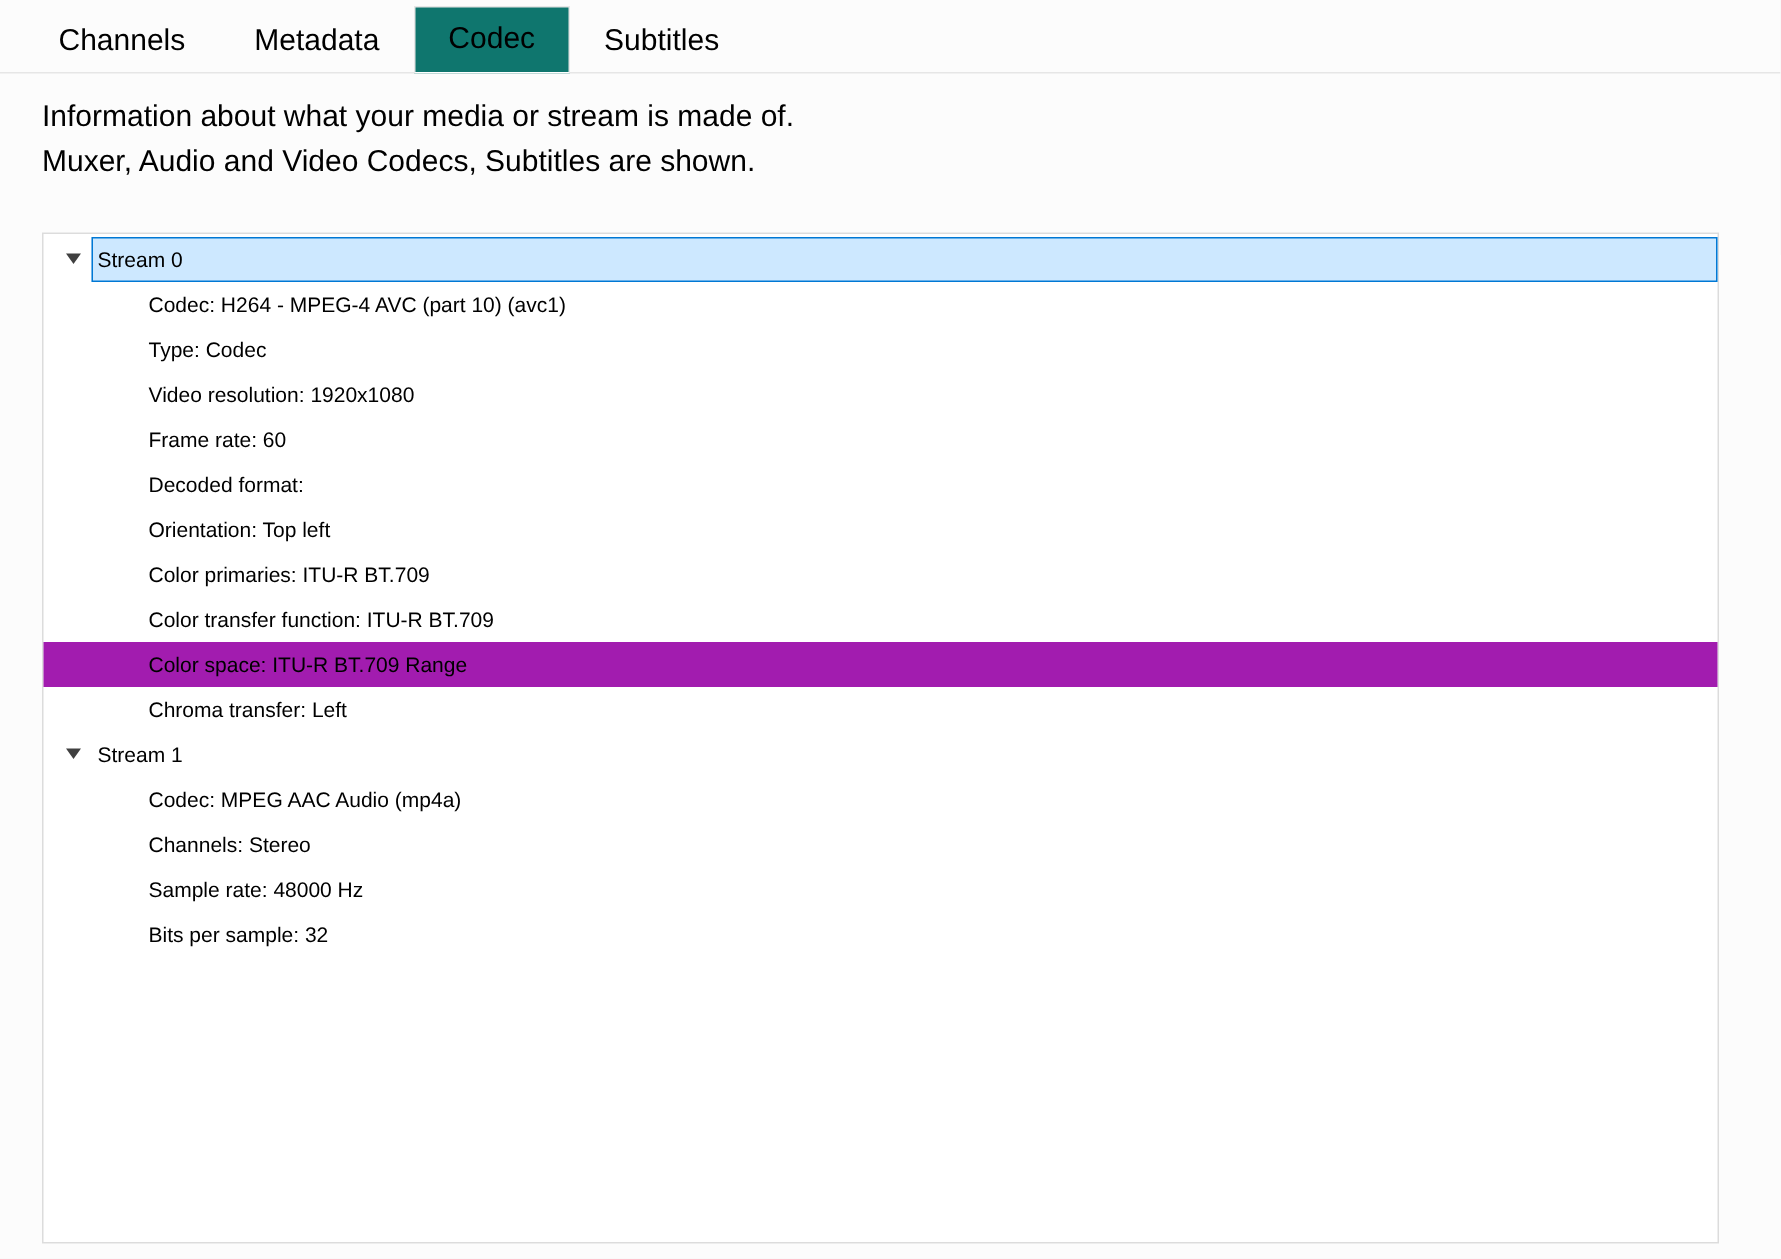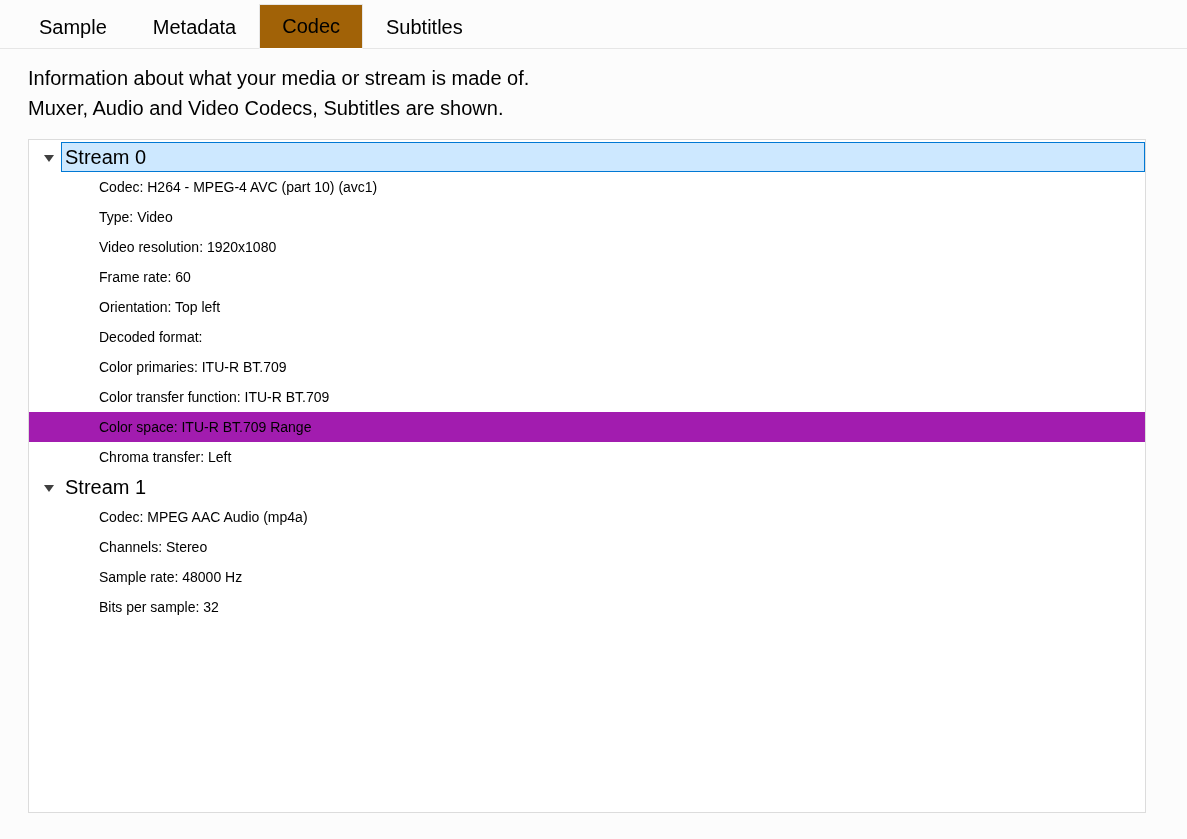--- a/index.html
+++ b/index.html
@@ -32,47 +32,47 @@
     font-size:20px;
     color:#000;
     background:transparent;
     border:1px solid transparent;
     border-bottom:none;
     position:relative;
     bottom:-1px;
     cursor:default;
   }
   .tab.active{
-    background:#a16207;
+    background:#0f766e;
     border:1px solid #e6e6e6;
     border-bottom:1px solid #ffffff;
     border-radius:0;
   }
   .tab-content{
     padding:14px 12px 12px 28px;
     background:#fcfcfc;
   }
   .description{
     font-size:20px;
     line-height:30px;
-    margin-bottom:16px;
+    margin-bottom:32px;
   }
   .tree-wrap{
     background:#ffffff;
     border:1px solid #dcdcdc;
     width:1118px;
     height:674px;
     box-sizing:border-box;
     padding-top:2px;
   }
   .tree-row{
     display:flex;
     align-items:flex-start;
     height:30px;
-    font-size:20px;
+    font-size:14px;
     line-height:30px;
     box-sizing:border-box;
   }
   .tree-toggle{
     width:24px;
     text-align:center;
     margin-left:8px;
     flex:0 0 24px;
     user-select:none;
   }
@@ -107,21 +107,21 @@
     background:#a21caf;
   }
   .prop-text{flex:1;}
 </style>
 </head>
 <body>
 
 <div class="window">
 
   <div class="tabbar">
-    <div class="tab"><span>Sample</span></div>
+    <div class="tab"><span>Channels</span></div>
     <div class="tab"><span>Metadata</span></div>
     <div class="tab active"><span>Codec</span></div>
     <div class="tab"><span>Subtitles</span></div>
   </div>
 
   <div class="tab-content">
     <div class="description">
       <span>Information about what your media or stream is made of.</span><br>
       <span>Muxer, Audio and Video Codecs, Subtitles are shown.</span>
     </div>
@@ -129,33 +129,33 @@
     <div class="tree-wrap">
 
       <div class="tree-row">
         <span class="tree-toggle"><span class="chev down"></span></span>
         <span class="group-label sel">Stream 0</span>
       </div>
       <div class="prop-row">
           <span class="prop-text">Codec: H264 - MPEG-4 AVC (part 10) (avc1)</span>
         </div>
       <div class="prop-row">
-          <span class="prop-text">Type: Video</span>
+          <span class="prop-text">Type: Codec</span>
         </div>
       <div class="prop-row">
           <span class="prop-text">Video resolution: 1920x1080</span>
         </div>
       <div class="prop-row">
           <span class="prop-text">Frame rate: 60</span>
         </div>
       <div class="prop-row">
-          <span class="prop-text">Orientation: Top left</span>
+          <span class="prop-text">Decoded format:</span>
         </div>
       <div class="prop-row">
-          <span class="prop-text">Decoded format:</span>
+          <span class="prop-text">Orientation: Top left</span>
         </div>
       <div class="prop-row">
           <span class="prop-text">Color primaries: ITU-R BT.709</span>
         </div>
       <div class="prop-row">
           <span class="prop-text">Color transfer function: ITU-R BT.709</span>
         </div>
       <div class="prop-row hover">
           <span class="prop-text">Color space: ITU-R BT.709 Range</span>
         </div>

